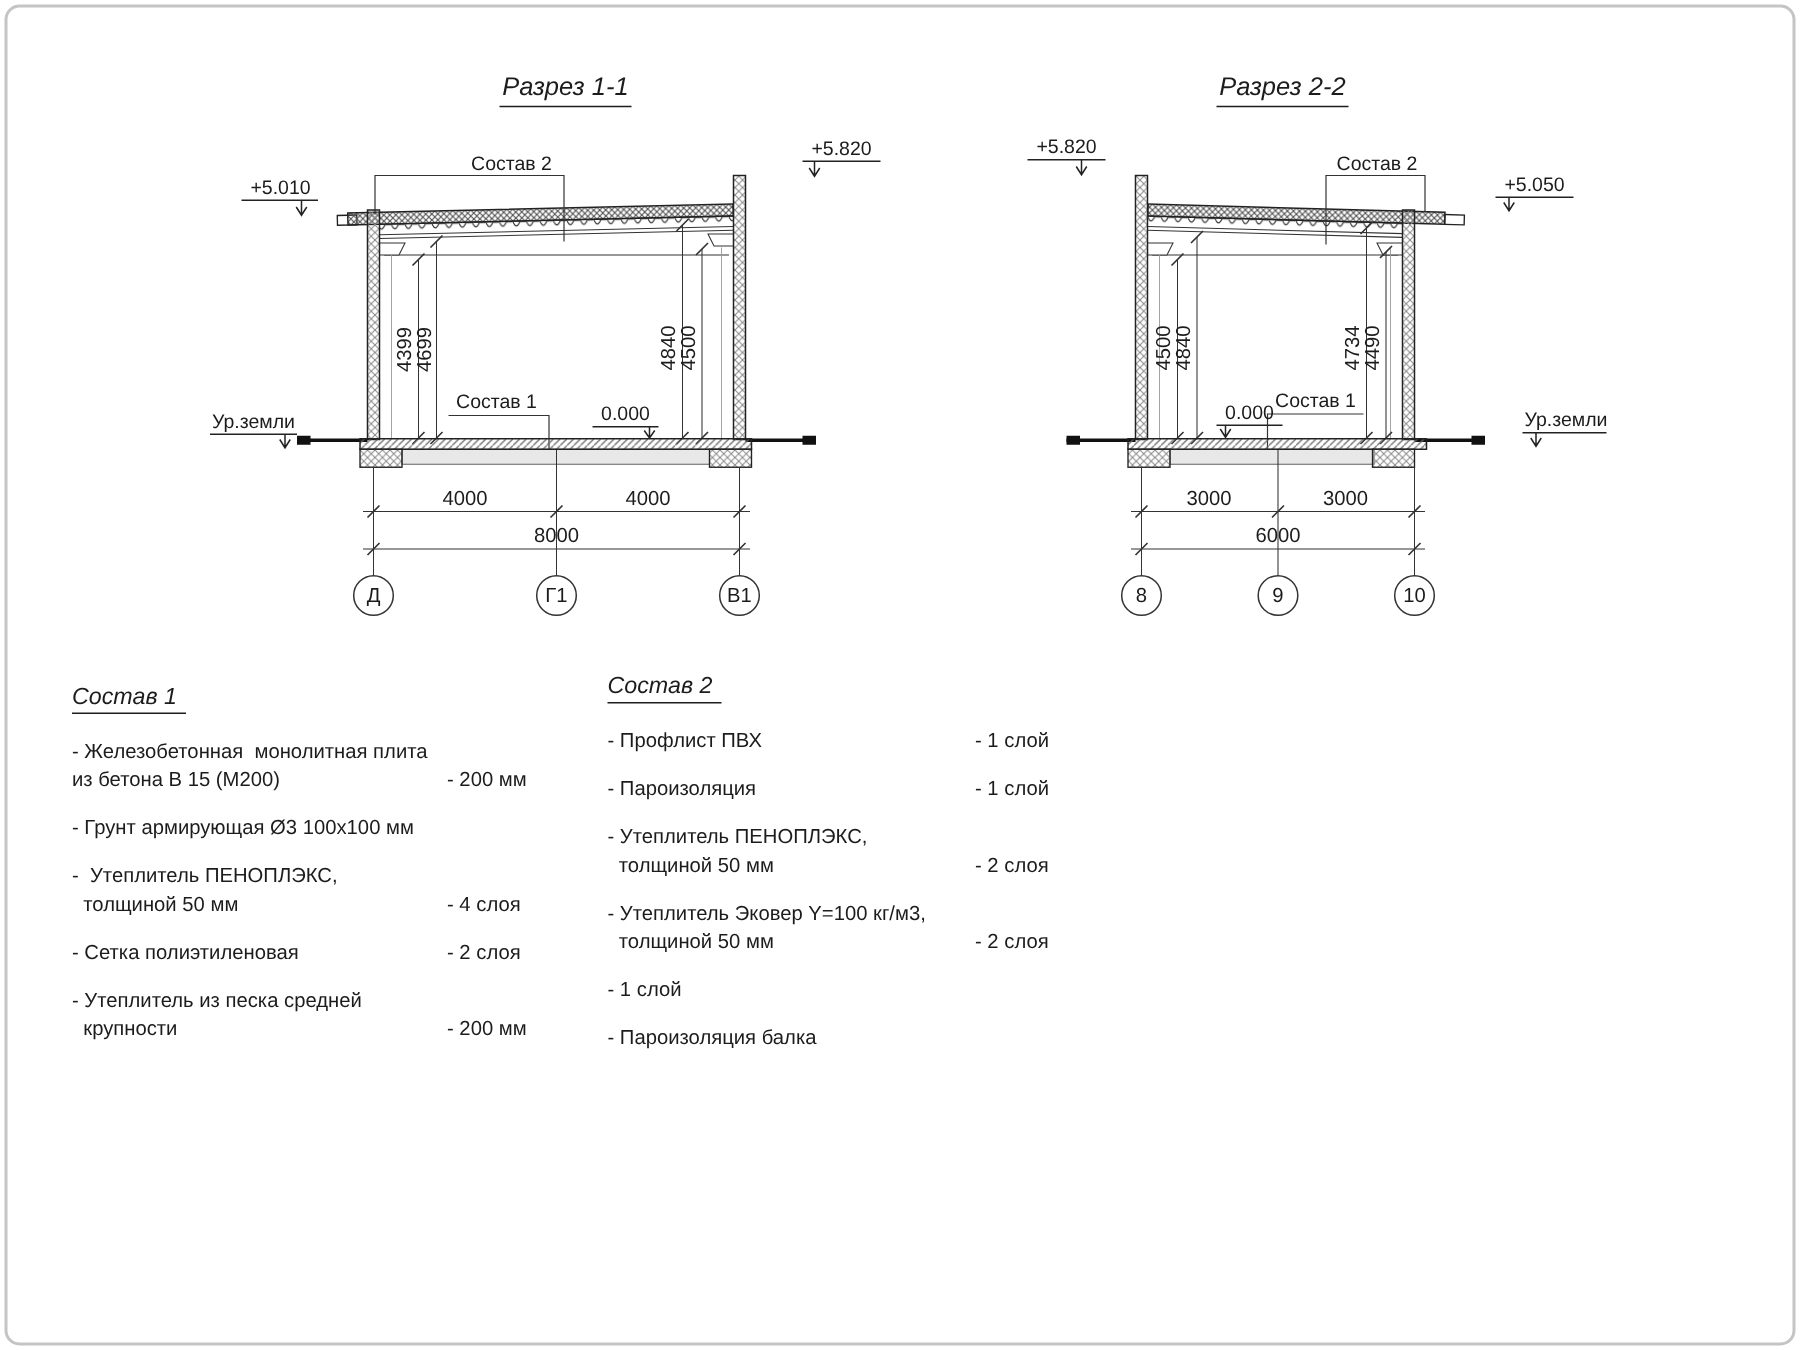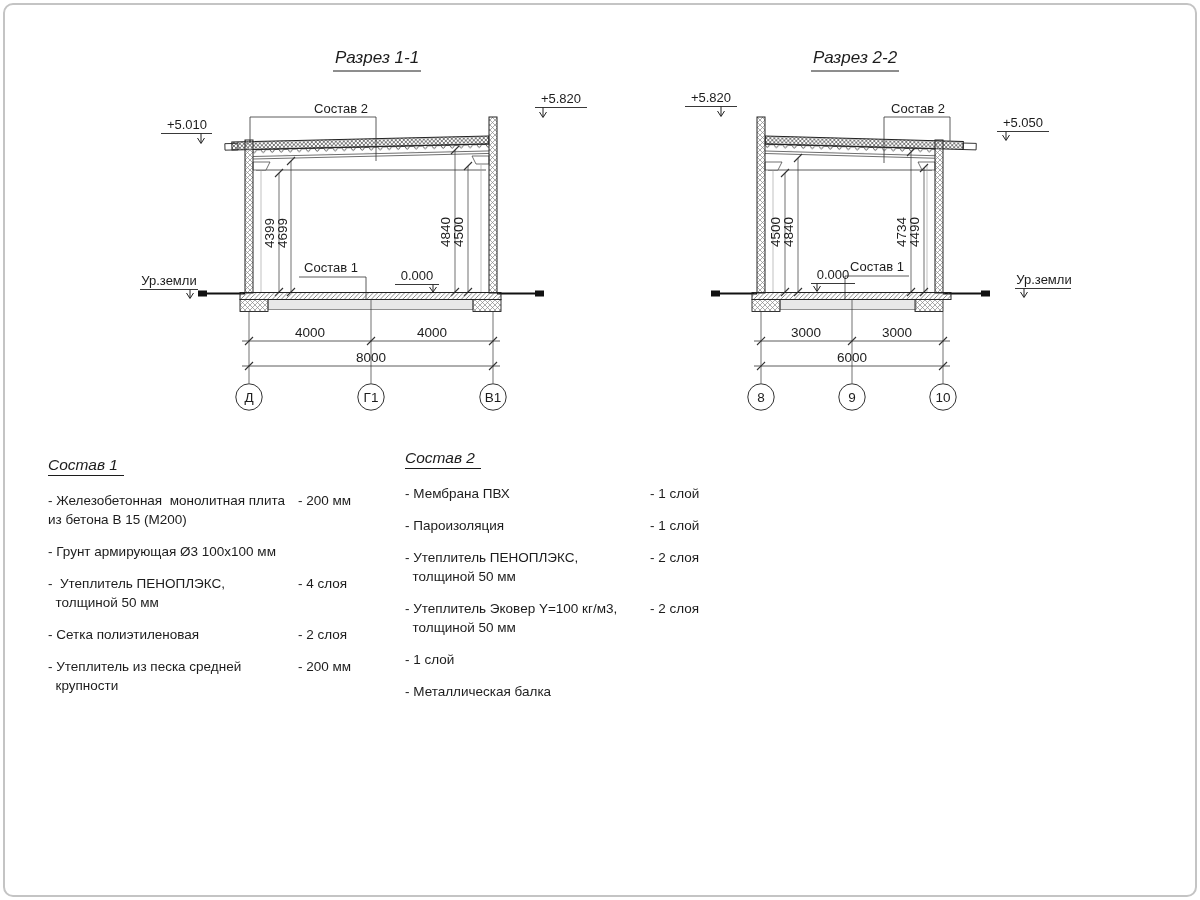--- a/index.html
+++ b/index.html
@@ -6,21 +6,21 @@
   body{width:1200px;height:900px;position:relative;font-family:"Liberation Sans",sans-serif;color:#1c1c1c;overflow:hidden;}
   .frame{position:absolute;inset:3px;border:2px solid #c4c4c4;border-radius:10px;pointer-events:none;}
   svg{position:absolute;left:0;top:0;}
   svg text{font-family:"Liberation Sans",sans-serif;fill:#1c1c1c;}
   .t-title{font-size:17px;font-style:italic;}
   .t-dim{font-size:13.5px;}
   .t-lbl{font-size:13px;}
   .legend{position:absolute;font-size:13.5px;line-height:19px;}
   .legend-title{font-style:italic;font-size:15.5px;margin-bottom:17px;}
   .legend-title span{border-bottom:1.2px solid #1c1c1c;padding-bottom:2px;padding-right:6px;}
-  .legend-item{display:flex;margin-bottom:13px;}
+  .legend-item{display:flex;align-items:flex-end;margin-bottom:13px;}
   .item-name{flex:1;white-space:pre-wrap;}
   .item-value{flex:0 0 62px;white-space:nowrap;}
 </style>
 </head>
 <body>
 
 <div class="frame"></div>
 
 <svg width="1200" height="440" viewBox="0 0 1200 440">
   <defs>
@@ -266,37 +266,37 @@
   <div class="legend-item">
     <div class="item-name">- Утеплитель из песка средней
   крупности</div>
     <div class="item-value">- 200 мм</div>
   </div>
 </div>
 
 <div class="legend" style="left:405px;top:448px;width:307px;">
   <div class="legend-title"><span>Состав 2</span></div>
   <div class="legend-item">
-    <div class="item-name">- Мембрана ПВХ</div>
+    <div class="item-name">- Профлист ПВХ</div>
     <div class="item-value">- 1 слой</div>
   </div>
   <div class="legend-item">
     <div class="item-name">- Пароизоляция</div>
     <div class="item-value">- 1 слой</div>
   </div>
   <div class="legend-item">
     <div class="item-name">- Утеплитель ПЕНОПЛЭКС,
   толщиной 50 мм</div>
     <div class="item-value">- 2 слоя</div>
   </div>
   <div class="legend-item">
     <div class="item-name">- Утеплитель Эковер Y=100 кг/м3,
   толщиной 50 мм</div>
     <div class="item-value">- 2 слоя</div>
   </div>
   <div class="legend-item">
     <div class="item-value">- 1 слой</div>
   </div>
   <div class="legend-item">
-    <div class="item-name">- Металлическая балка</div>
+    <div class="item-name">- Пароизоляция балка</div>
     <div class="item-value"></div>
   </div>
 </div>
 
 </body></html>

